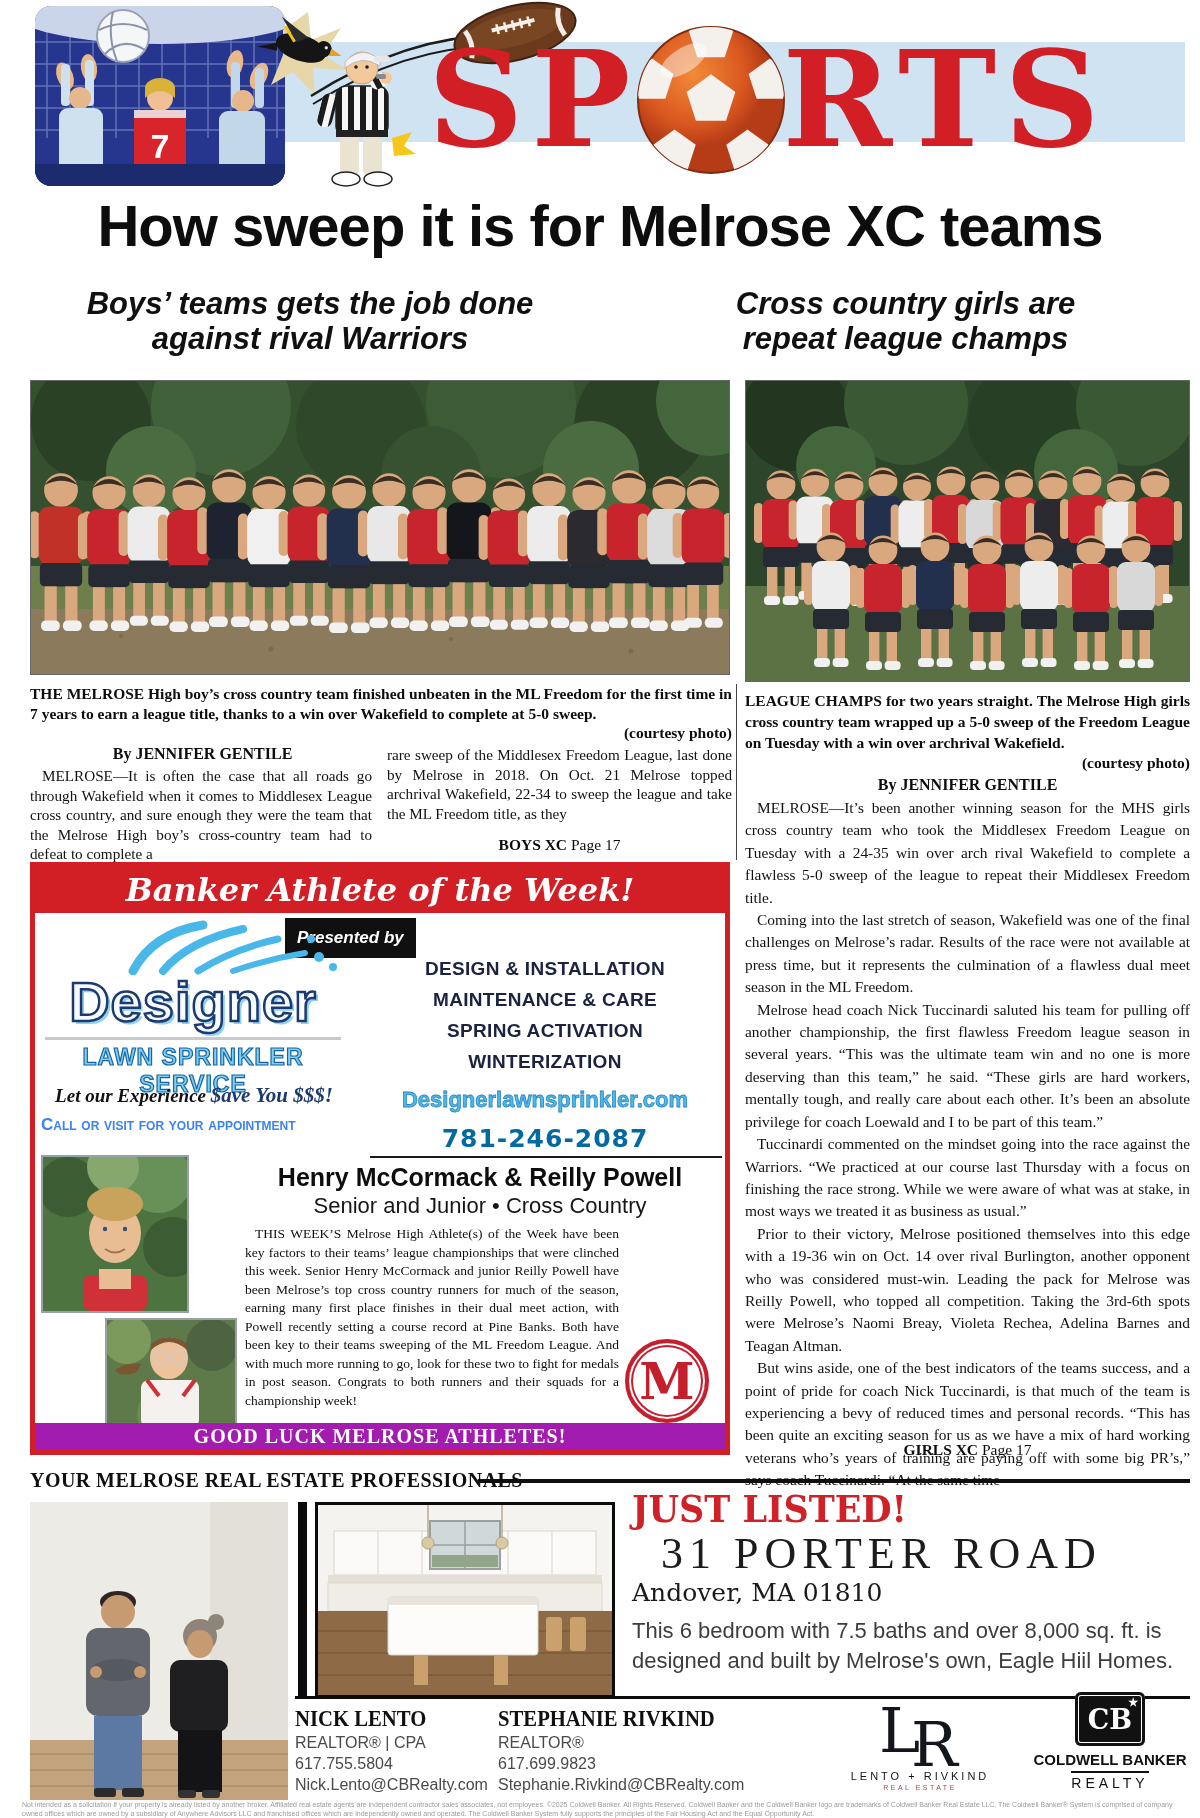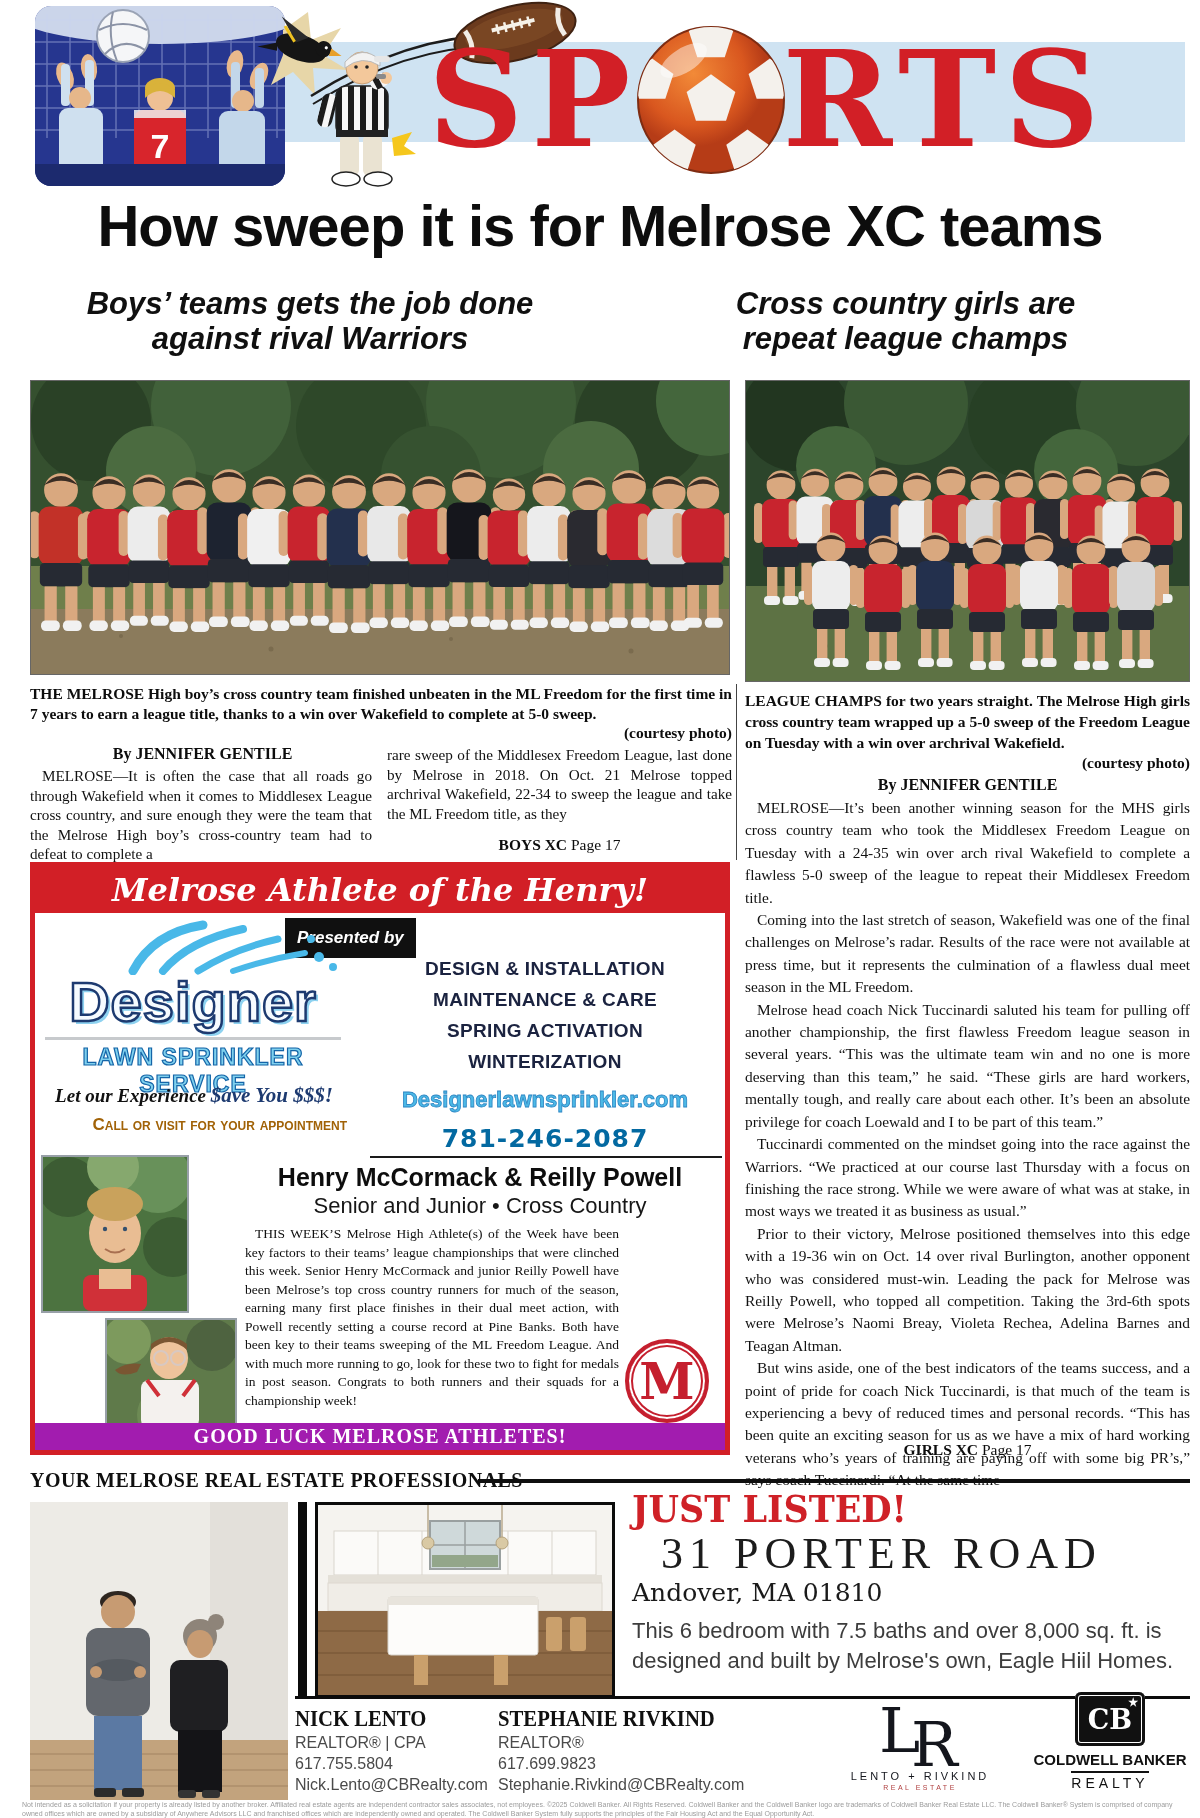--- a/index.html
+++ b/index.html
@@ -65,22 +65,22 @@
   .spray { left:58px; top:46px; width:252px; height:62px; }
   .brand { left:2px; top:102px; width:312px; text-align:center; font-family:"Liberation Sans", sans-serif;
            font-weight:bold; font-size:56px; color:#f6fbff; letter-spacing:1px;
            -webkit-text-stroke:2.5px #1d3a70; text-shadow:3px 3px 0 #8ed2f0; }
   .brand-line { left:10px; top:170px; width:296px; height:3px; background:#c7cacd; }
   .brand-sub { left:2px; top:177px; width:312px; text-align:center; font-family:"Liberation Sans", sans-serif;
                font-weight:bold; font-size:23px; letter-spacing:1px; color:#7fd0ee; -webkit-text-stroke:1.2px #1565a8; }
   .tagline { left:6px; top:216px; width:306px; text-align:center; white-space:nowrap; }
   .tagline .t1 { font-style:italic; font-size:19px; font-weight:bold; color:#111; }
   .tagline .t2 { font-style:italic; font-weight:bold; font-size:21px; color:#1d3a70; }
-  .callline { left:6px; top:248px; width:306px; text-align:right; font-family:"Liberation Sans", sans-serif;
-              font-variant:small-caps; font-weight:bold; font-size:17px; color:#a16207; }
+  .callline { left:6px; top:248px; width:306px; text-align:left; font-family:"Liberation Sans", sans-serif;
+              font-variant:small-caps; font-weight:bold; font-size:17px; color:#3b82f6; }
   .services { left:330px; top:86px; width:360px; text-align:center; }
   .services div { font-family:"Liberation Sans", sans-serif; font-weight:bold; font-size:19px; line-height:31px;
                   letter-spacing:.3px; color:#1b2340; }
   .website { left:330px; top:220px; width:360px; text-align:center; font-family:"Liberation Sans", sans-serif;
              font-weight:bold; font-size:22px; color:#4cb9e6; -webkit-text-stroke:.8px #2d86c4; }
   .adphone { left:330px; top:257px; width:360px; text-align:center; font-family:"DejaVu Sans", sans-serif;
              font-weight:bold; font-size:25px; letter-spacing:1px; color:#0369a1; }
   .adrule { left:335px; top:289px; width:352px; height:2px; background:#1a1a1a; }
   .names { left:200px; top:296px; width:490px; text-align:center; font-family:"Liberation Sans", sans-serif;
            font-weight:bold; font-size:25px; color:#0d0d0d; }
@@ -451,21 +451,21 @@
     <p>Melrose head coach Nick Tuccinardi saluted his team for pulling off another championship, the first flawless Freedom league season in several years. “This was the ultimate team win and no one is more deserving than this team,” he said. “These girls are hard workers, mentally tough, and really care about each other. It’s been an absolute privilege for coach Loewald and I to be part of this team.”</p>
     <p>Tuccinardi commented on the mindset going into the race against the Warriors. “We practiced at our course last Thursday with a focus on finishing the race strong. While we were aware of what was at stake, in most ways we treated it as business as usual.”</p>
     <p>Prior to their victory, Melrose positioned themselves into this edge with a 19-36 win on Oct. 14 over rival Burlington, another opponent who was considered must-win. Leading the pack for Melrose was Reilly Powell, who topped all competition. Taking the 3rd-6th spots were Melrose’s Naomi Breay, Violeta Rechea, Adelina Barnes and Teagan Altman.</p>
     <p>But wins aside, one of the best indicators of the teams success, and a point of pride for coach Nick Tuccinardi, is that much of the team is experiencing a bevy of reduced times and personal records. “This has been quite an exciting season for us as we have a mix of hard working veterans who’s years of training are paying off with some big PR’s,” says coach Tuccinardi. “At the same time</p>
   </div>
   <div class="abs jump r">
     <b>GIRLS XC</b><span> Page 17</span>
   </div>
 
   <div class="abs adbox">
-    <div class="abs ad-head">Melrose Athlete of the Henry!</div>
+    <div class="abs ad-head">Banker Athlete of the Week!</div>
     <div class="abs presented">Presented by</div>
 
     <svg class="abs spray" viewBox="0 0 252 62">
       <g stroke="#49b8e8" fill="none" stroke-linecap="round">
         <path d="M40,58 Q60,20 110,12" stroke-width="9"></path>
         <path d="M70,58 Q95,28 150,16" stroke-width="8"></path>
         <path d="M105,58 Q140,36 185,26" stroke-width="7"></path>
         <path d="M140,58 Q175,46 212,40" stroke-width="6"></path>
       </g>
       <circle cx="226" cy="44" r="5" fill="#49b8e8"></circle>

